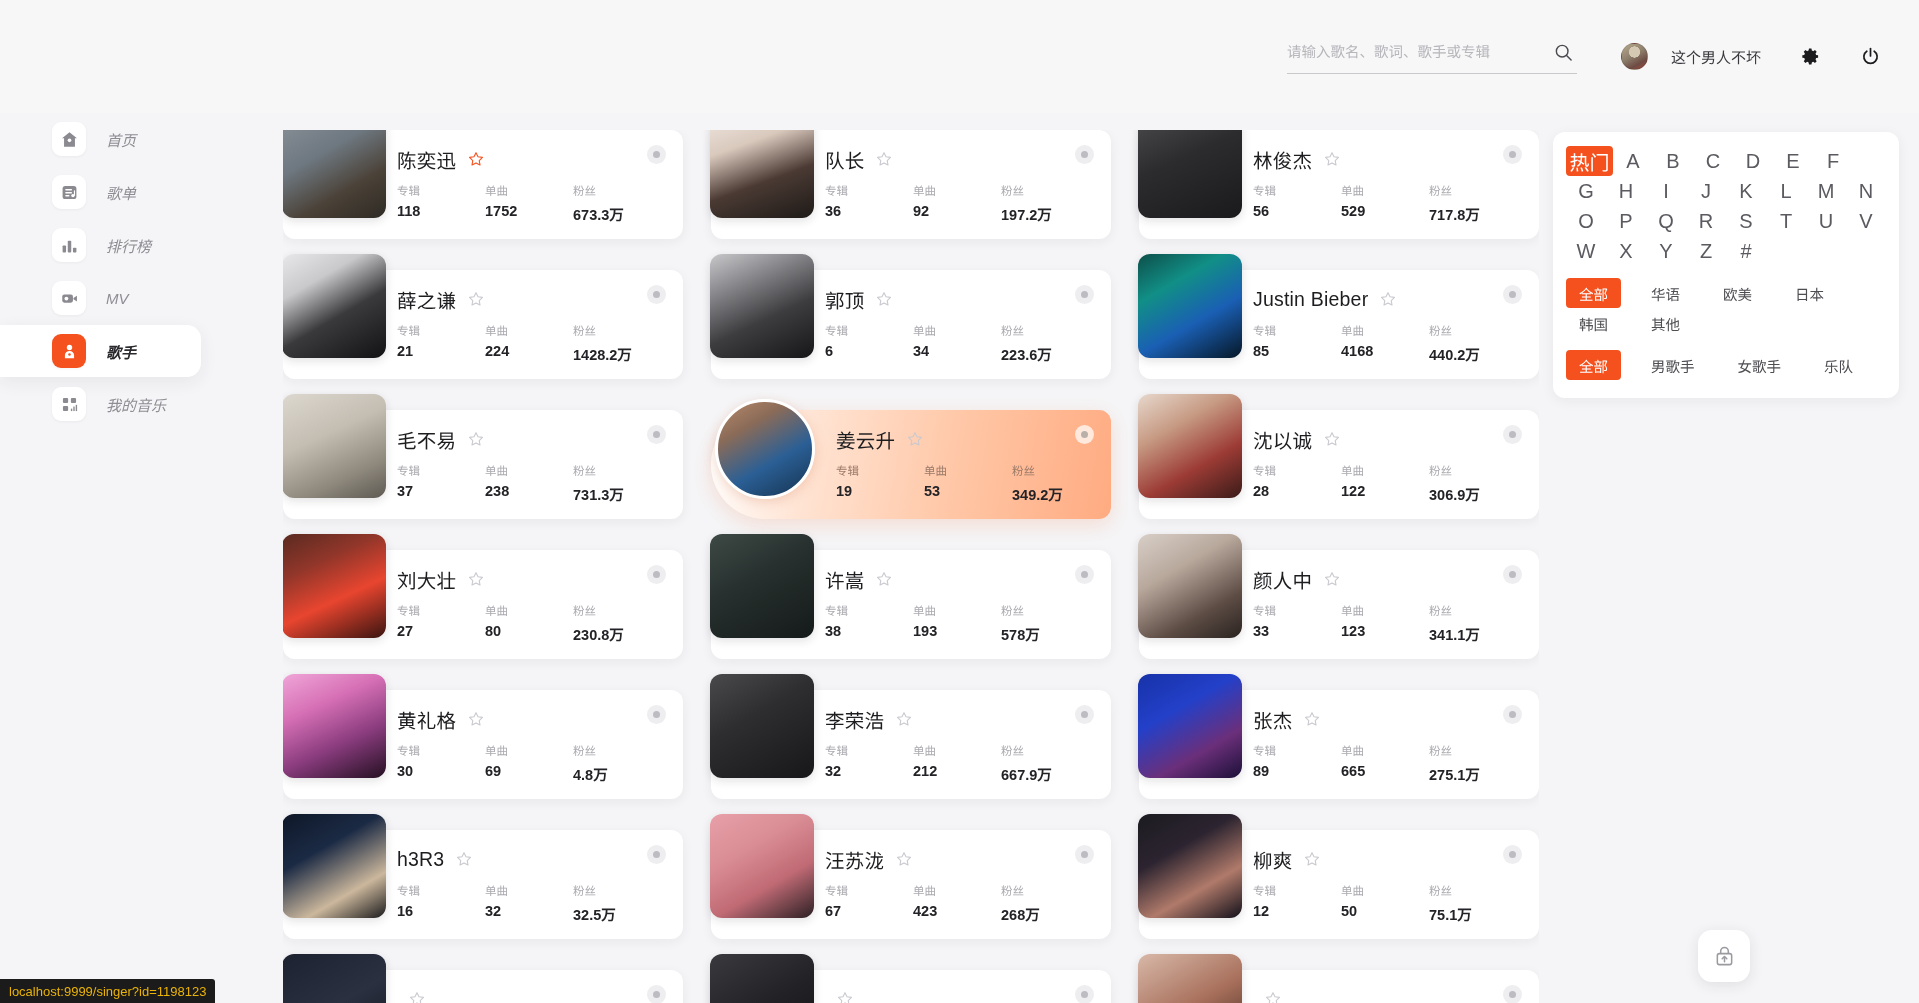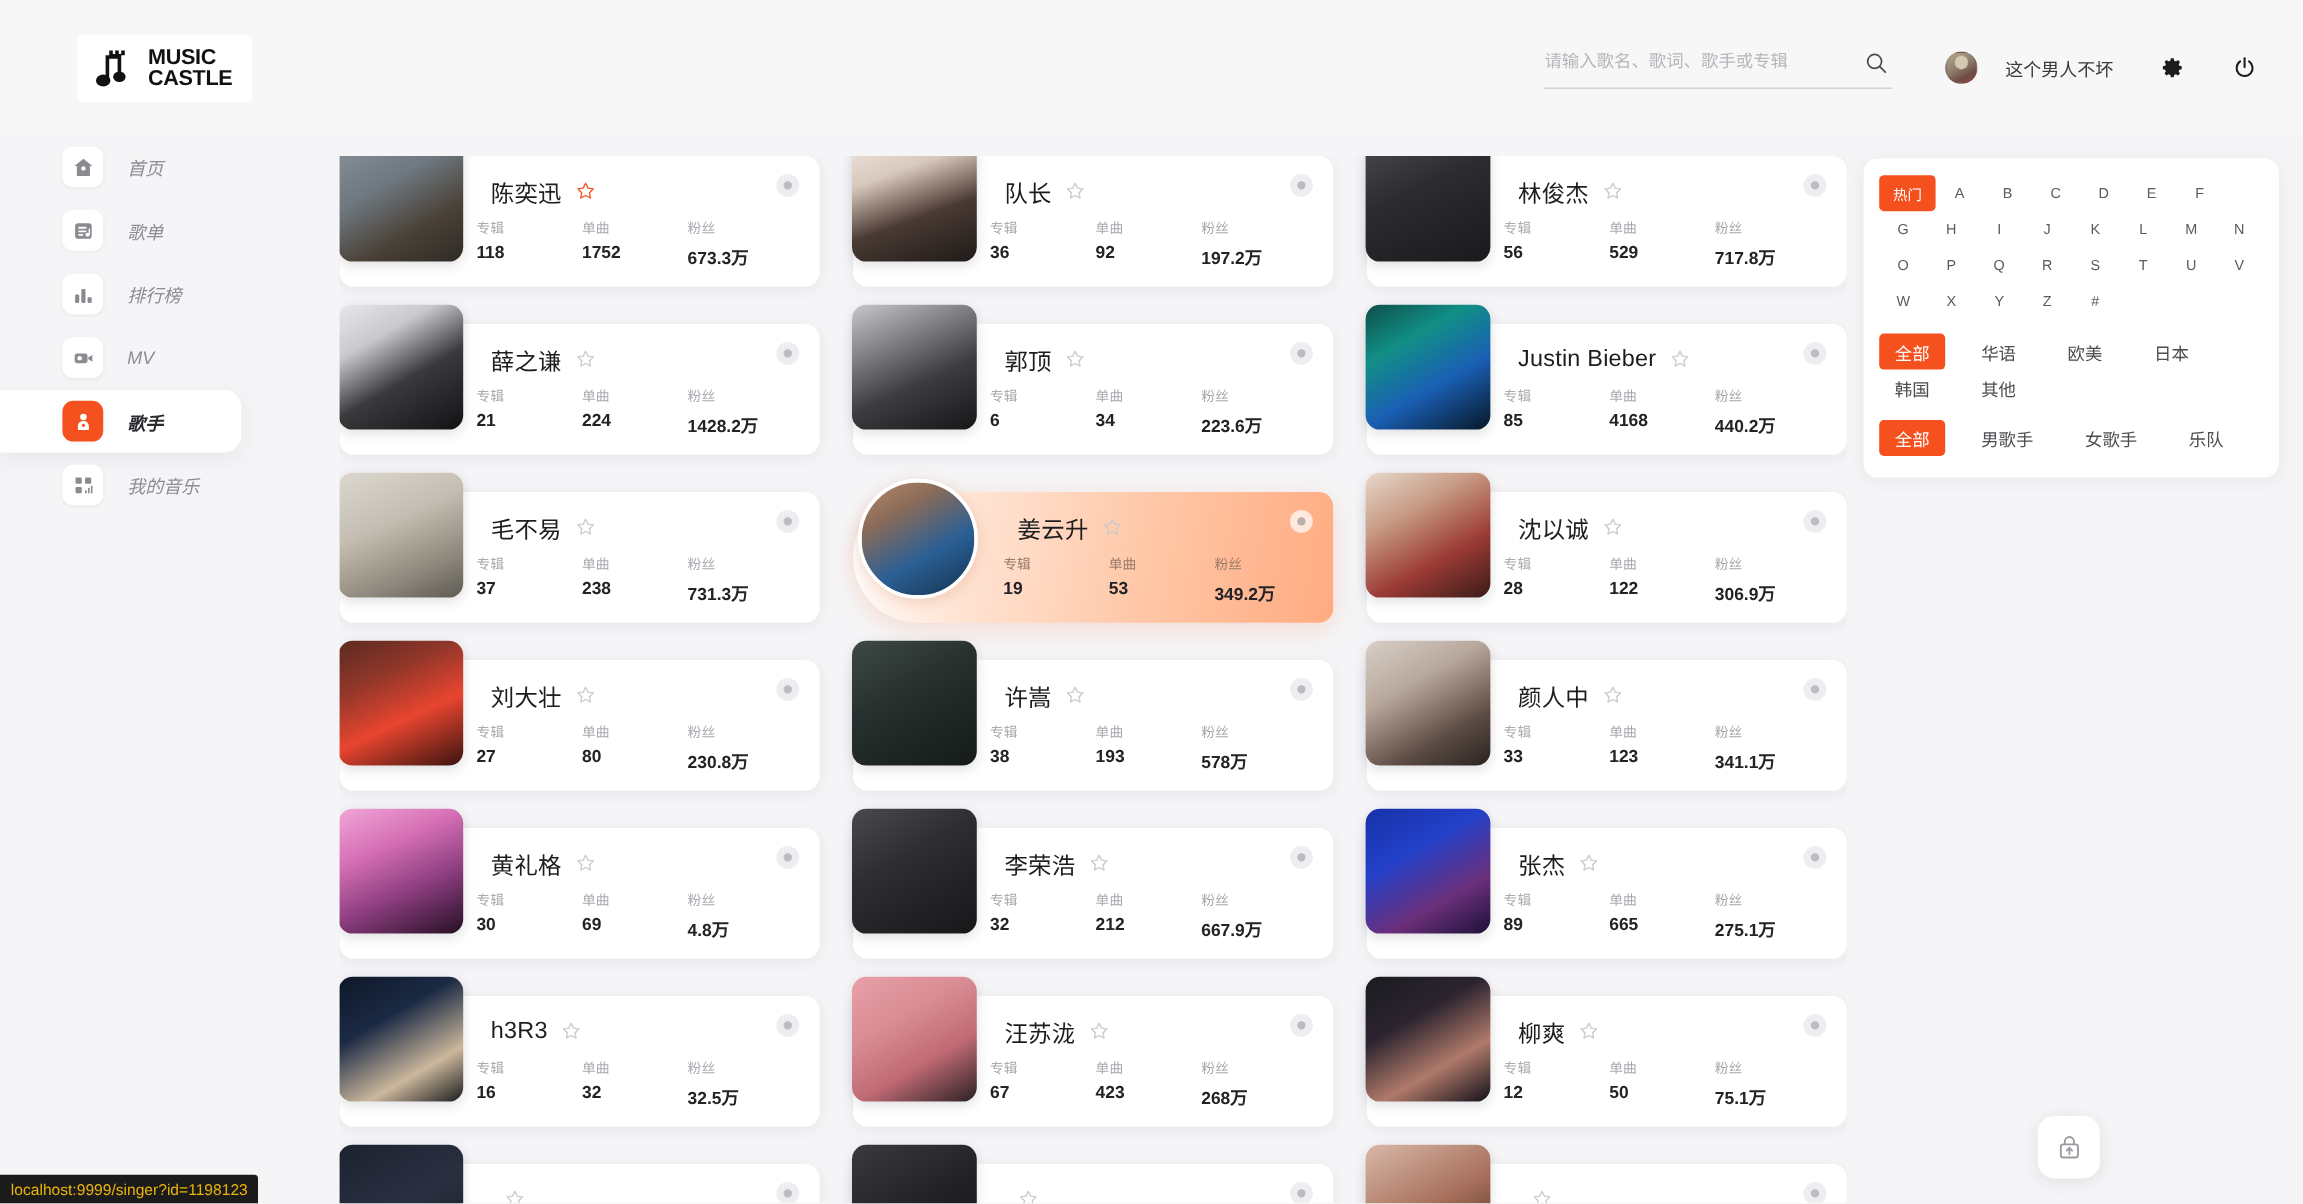--- a/index.html
+++ b/index.html
@@ -159,21 +159,20 @@
   .card-title-row {
     display: flex; align-items: center;
     gap: 12px;
     height: 24px;
   }
   .card-title {
     font-size: 19.5px;
     color: #1d1d20;
     letter-spacing: 0.2px;
     white-space: nowrap;
-    margin-left: 12px;
   }
   .star-btn {
     border: none; background: transparent; padding: 0;
     cursor: pointer; line-height: 0;
     display: flex; align-items: center;
   }
   .stats {
     display: flex;
     margin-top: 13px;
   }
@@ -240,21 +239,21 @@
   .chip {
     border: none; background: transparent;
     font-family: inherit;
     cursor: pointer;
     color: #4d4d52;
     border-radius: 4px;
     display: flex; align-items: center; justify-content: center;
   }
   .chip.letter {
     width: 40px; height: 30px;
-    font-size: 12px;
+    font-size: 20px;
     color: #5a5a60;
     text-align: center;
   }
   .chip.word {
     height: 30px;
     padding: 0 13px;
     font-size: 14.5px;
     margin-right: 17px;
   }
   .chip.active {
@@ -288,31 +287,20 @@
     padding: 0 9px;
     border-radius: 0 3px 0 0;
     white-space: nowrap;
     z-index: 50;
   }
 </style>
 </head>
 <body>
 
 <div class="header">
-  <div class="logo-box">
-    <svg class="logo-note" width="34" height="36" viewBox="0 0 34 36" aria-hidden="true">
-      <path fill="#111" d="M11 3h3v3h2V3h3v3h2V3h3v4h-3v17h-3V10H11v17H8V7h3z"></path>
-      <ellipse cx="6" cy="28" rx="6" ry="5" fill="#111"></ellipse>
-      <ellipse cx="19.5" cy="25" rx="5.2" ry="4.4" fill="#111"></ellipse>
-    </svg>
-    <div class="logo-text">
-      <span>MUSIC</span>
-      <span>CASTLE</span>
-    </div>
-  </div>
 
   <div class="header-right">
     <div class="search-wrap">
       <input class="search-input" type="text" placeholder="请输入歌名、歌词、歌手或专辑" style="">
       <button class="search-icon-btn" aria-label="search">
         <svg width="19" height="19" viewBox="0 0 20 20" aria-hidden="true">
           <circle cx="8.6" cy="8.6" r="6.1" fill="none" stroke="#4a4a4f" stroke-width="1.5"></circle>
           <line x1="13.2" y1="13.2" x2="18" y2="18" stroke="#4a4a4f" stroke-width="1.5" stroke-linecap="round"></line>
         </svg>
       </button>

